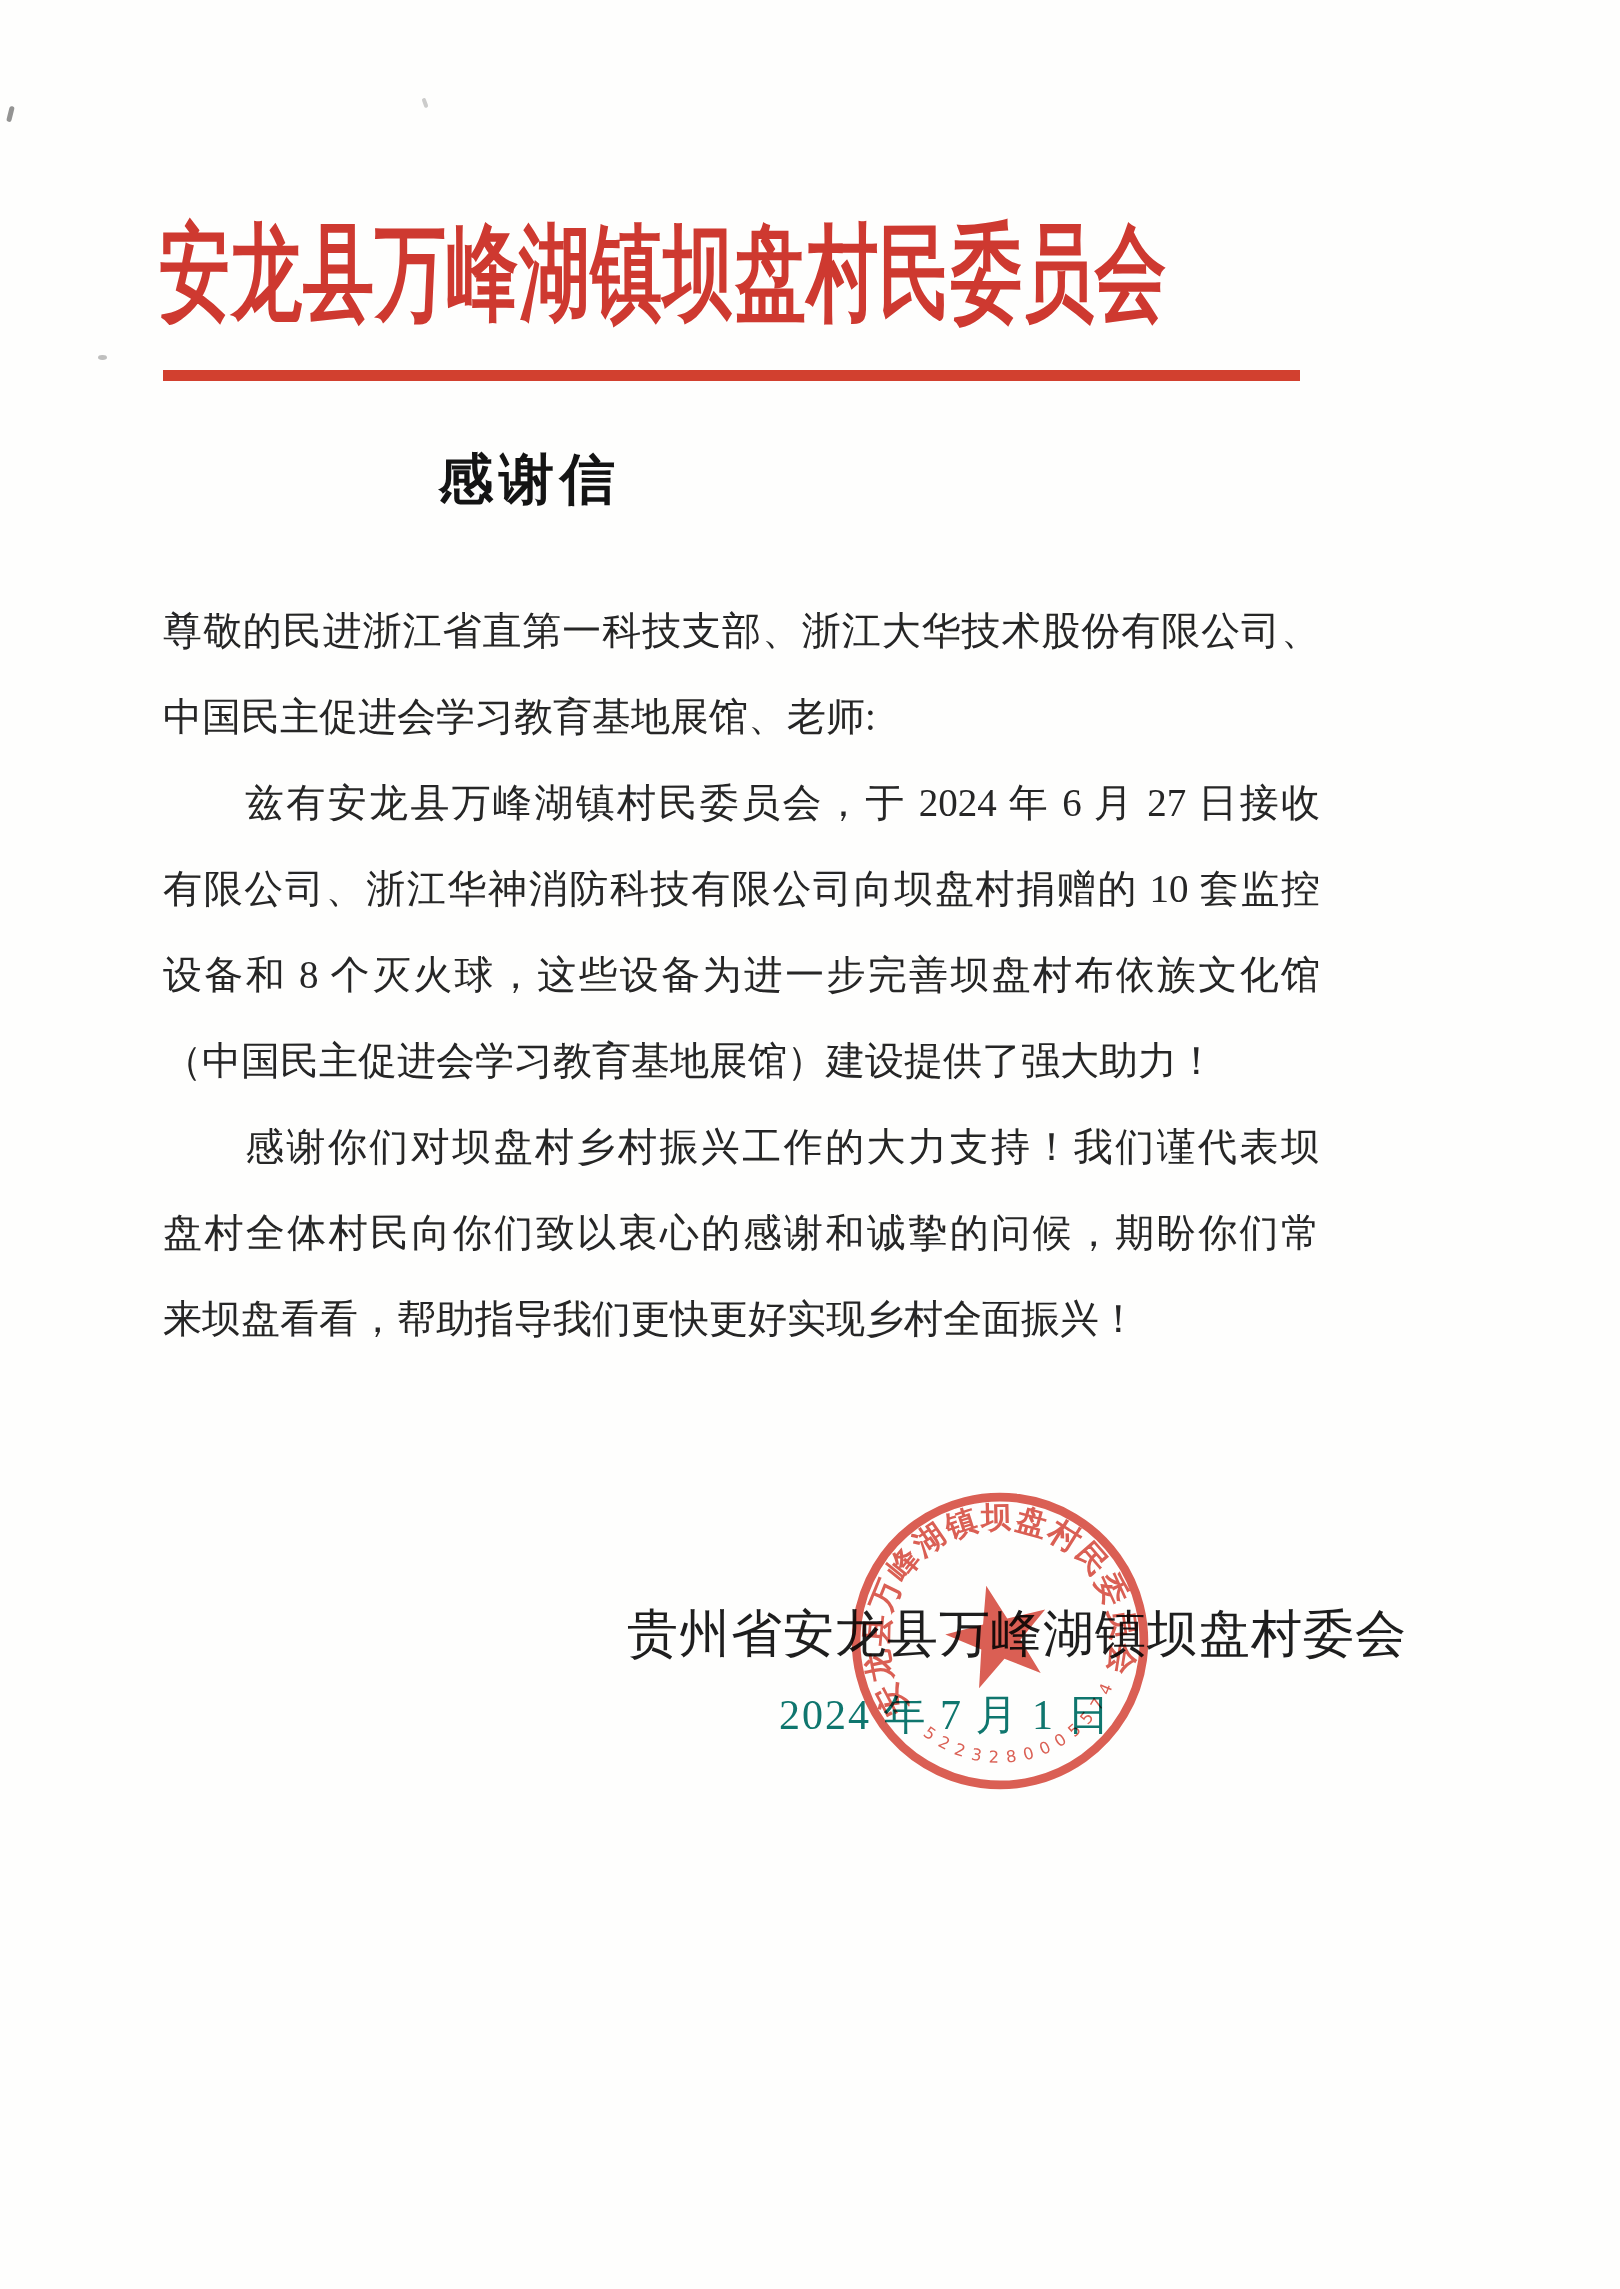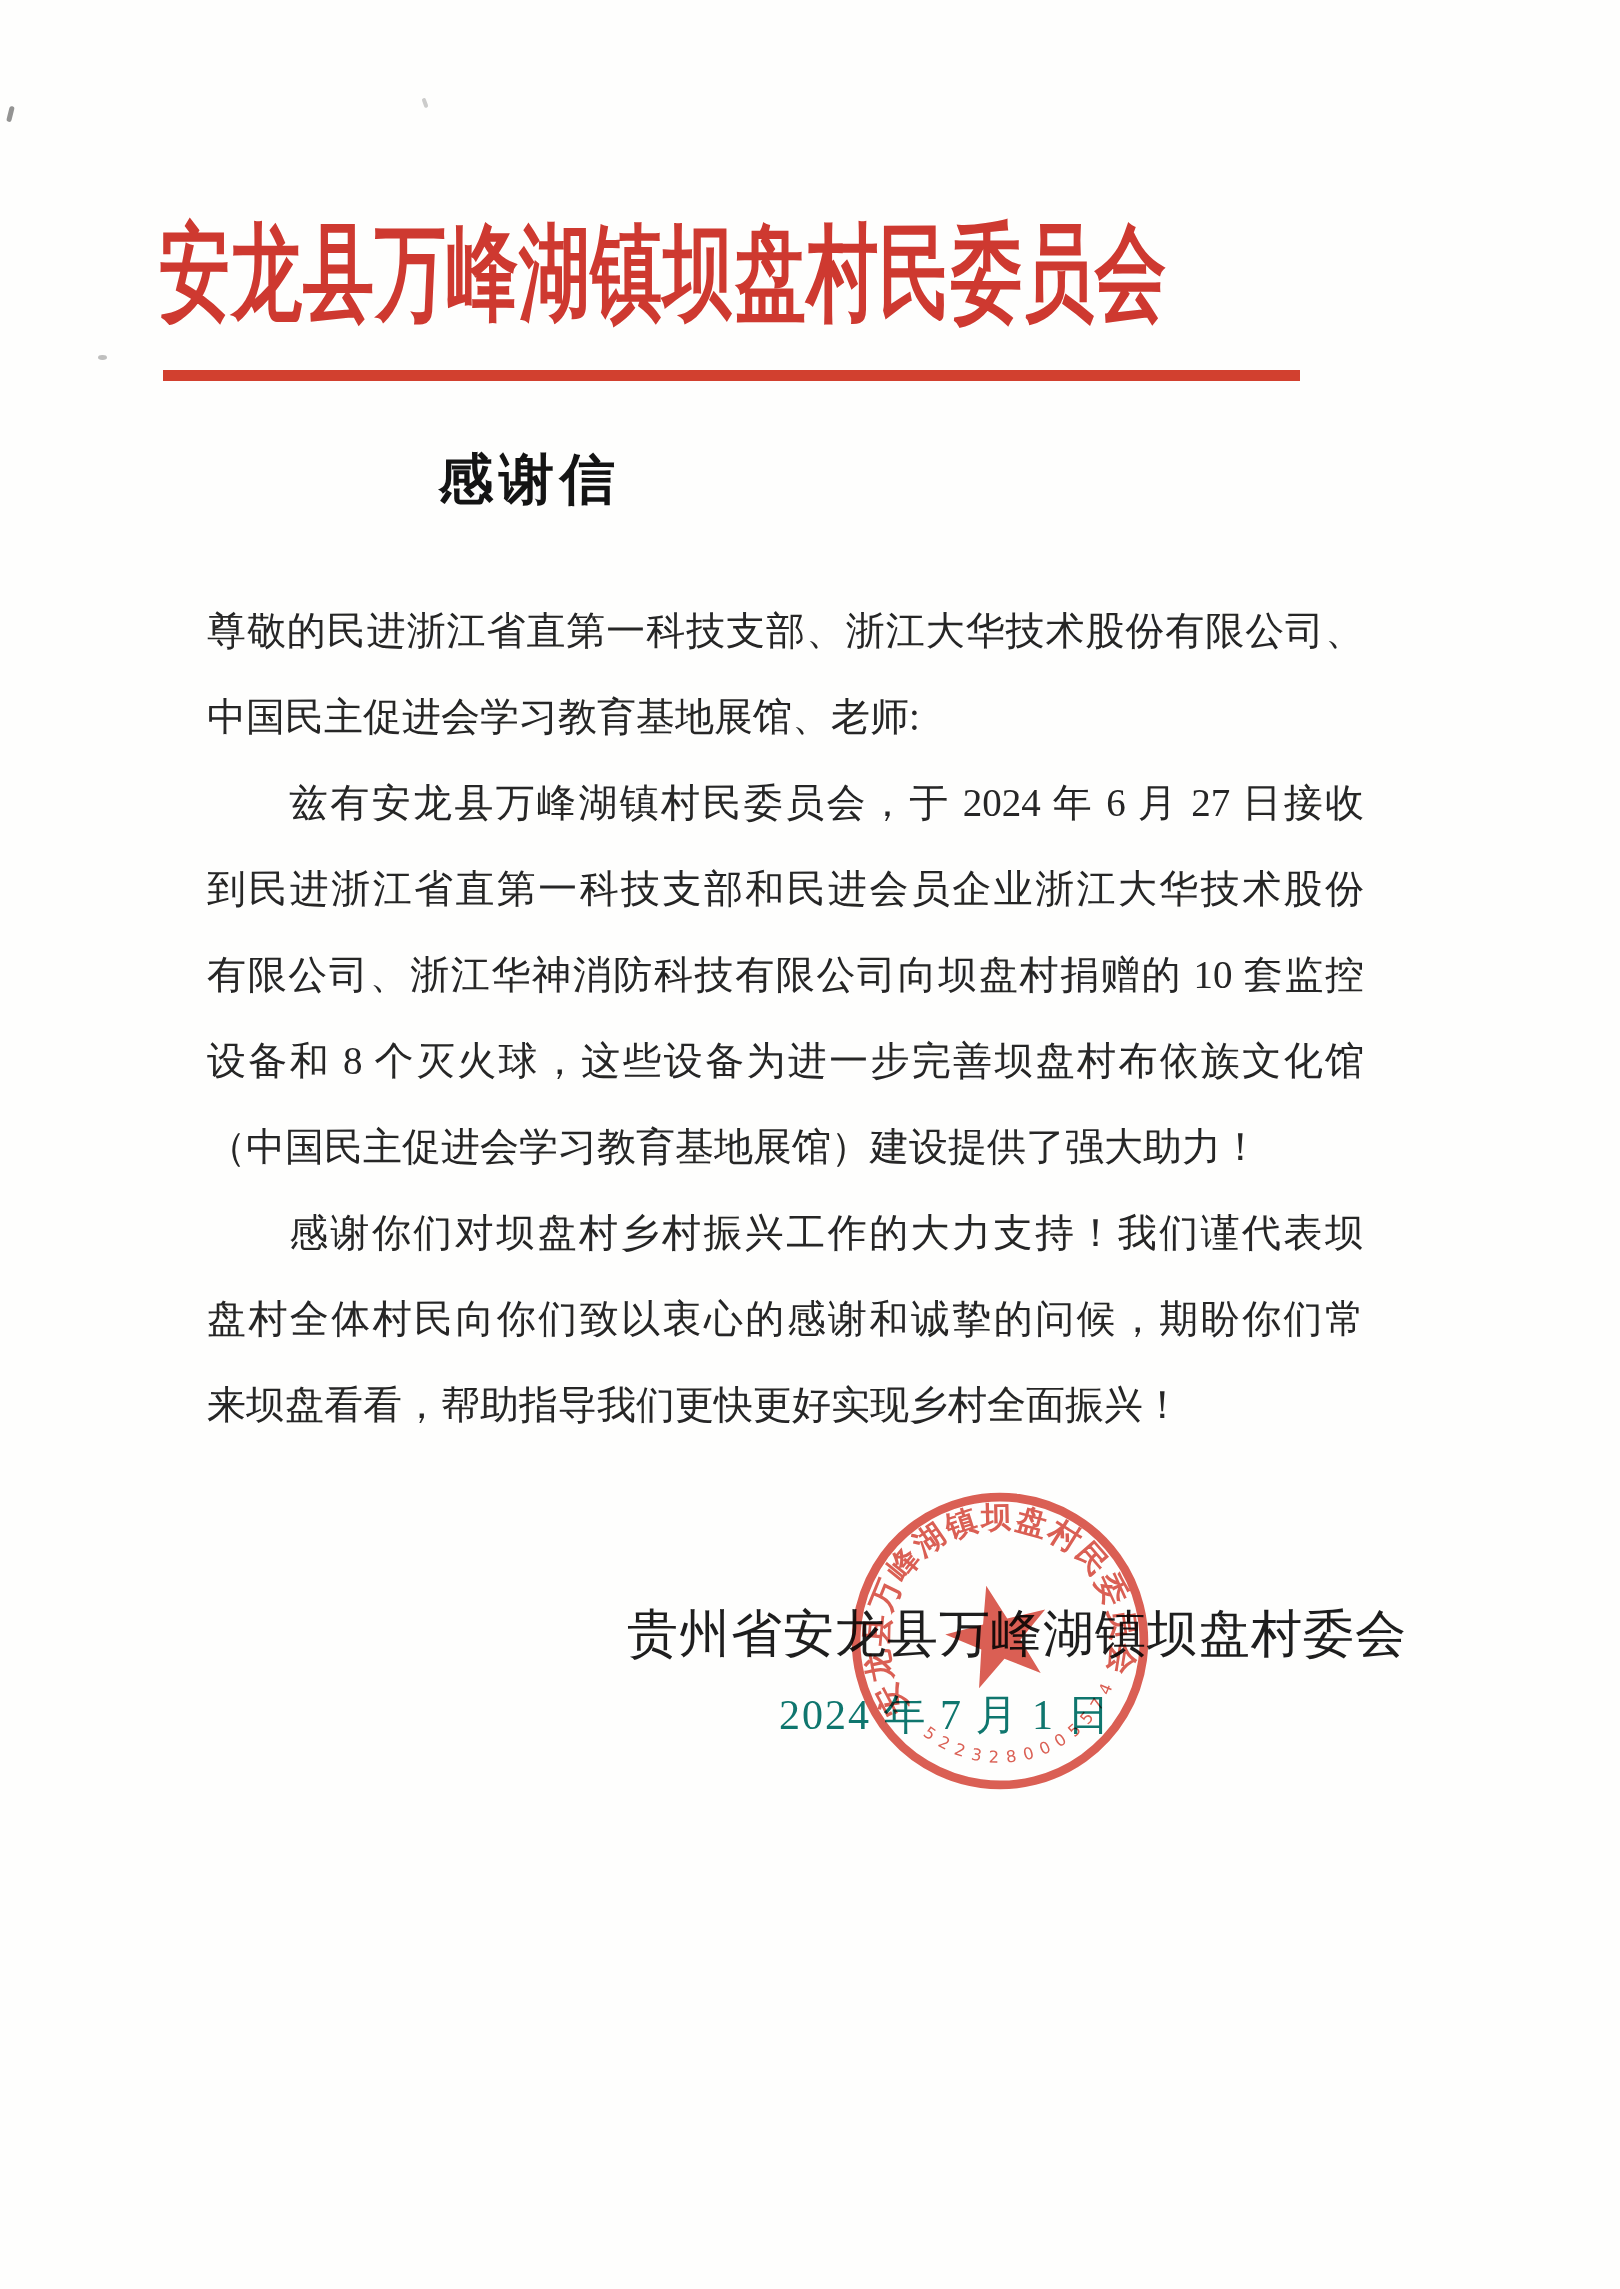--- a/index.html
+++ b/index.html
@@ -39,21 +39,20 @@
     font-weight:bold;
     color:#141414;
     letter-spacing:5.9px;
   }
   .body-text {
     position:absolute;
     left:163px; top:588px;
     width:1157px;
     font-size:39px;
     color:#262626;
-    margin-left:44px;
   }
   .line {
     margin:0;
     height:86px;
     line-height:86px;
     white-space:nowrap;
   }
   .line.j {
     white-space:normal;
     text-align:justify;
@@ -128,21 +127,20 @@
   <div class="letterhead">安龙县万峰湖镇坝盘村民委员会</div>
 
   <div class="red-rule"></div>
 
   <h1 class="letter-title">感谢信</h1>
 
   <div class="body-text">
     <p class="line j">尊敬的民进浙江省直第一科技支部、浙江大华技术股份有限公司、</p>
     <p class="line">中国民主促进会学习教育基地展馆、老师:</p>
     <p class="line j indent">兹有安龙县万峰湖镇村民委员会，于 2024 年 6 月 27 日接收</p>
-    <p class="line j">到民进浙江省直第一科技支部和民进会员企业浙江大华技术股份</p>
     <p class="line j">有限公司、浙江华神消防科技有限公司向坝盘村捐赠的 10 套监控</p>
     <p class="line j">设备和 8 个灭火球，这些设备为进一步完善坝盘村布依族文化馆</p>
     <p class="line">（中国民主促进会学习教育基地展馆）建设提供了强大助力！</p>
     <p class="line j indent">感谢你们对坝盘村乡村振兴工作的大力支持！我们谨代表坝</p>
     <p class="line j">盘村全体村民向你们致以衷心的感谢和诚挚的问候，期盼你们常</p>
     <p class="line">来坝盘看看，帮助指导我们更快更好实现乡村全面振兴！</p>
   </div>
 
   <div class="signature">贵州省安龙县万峰湖镇坝盘村委会</div>
 

